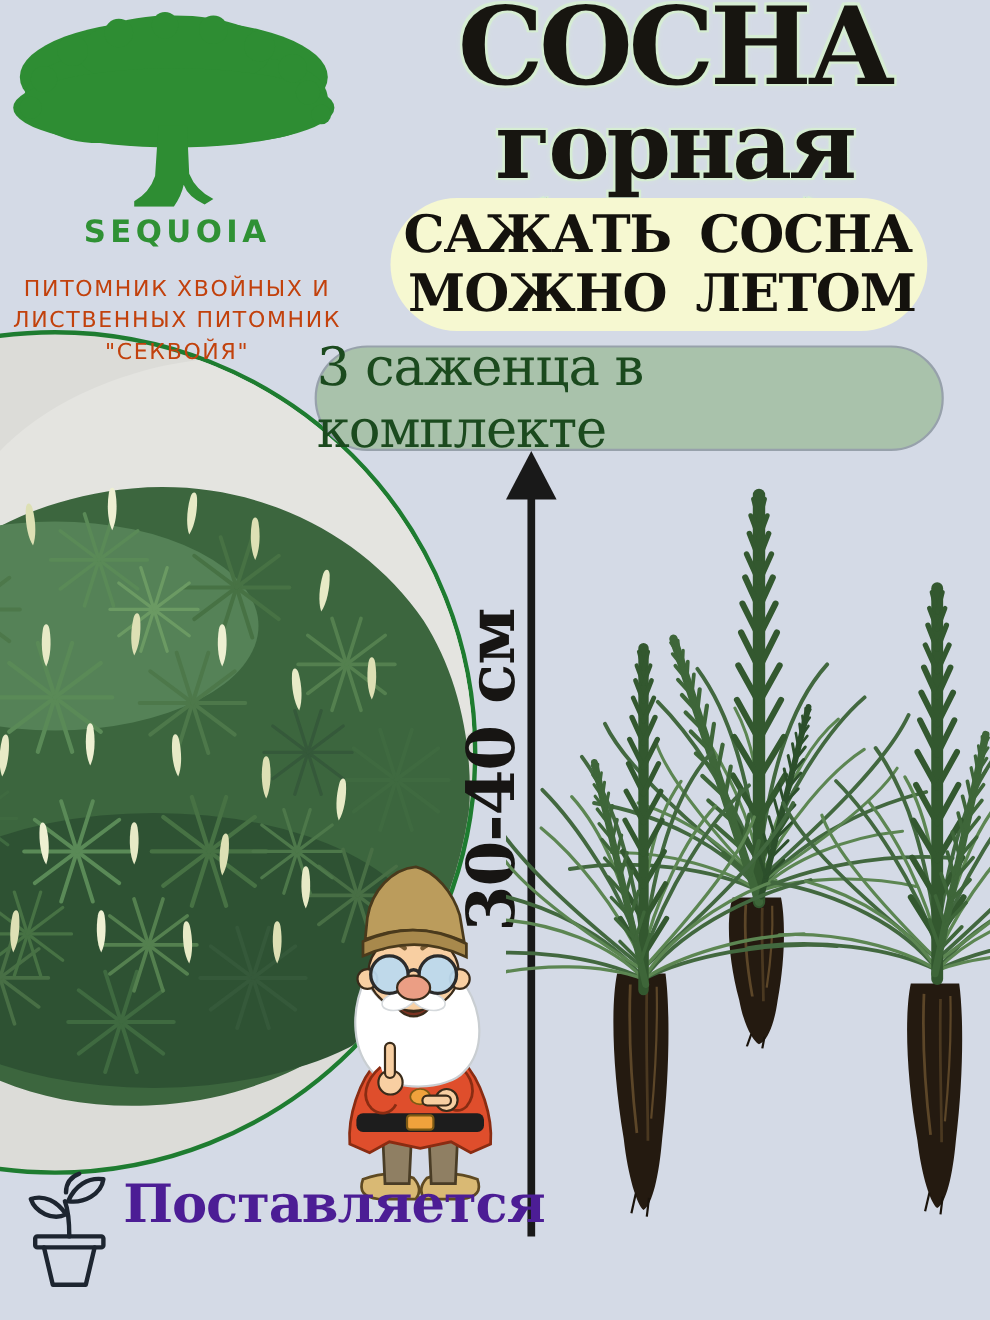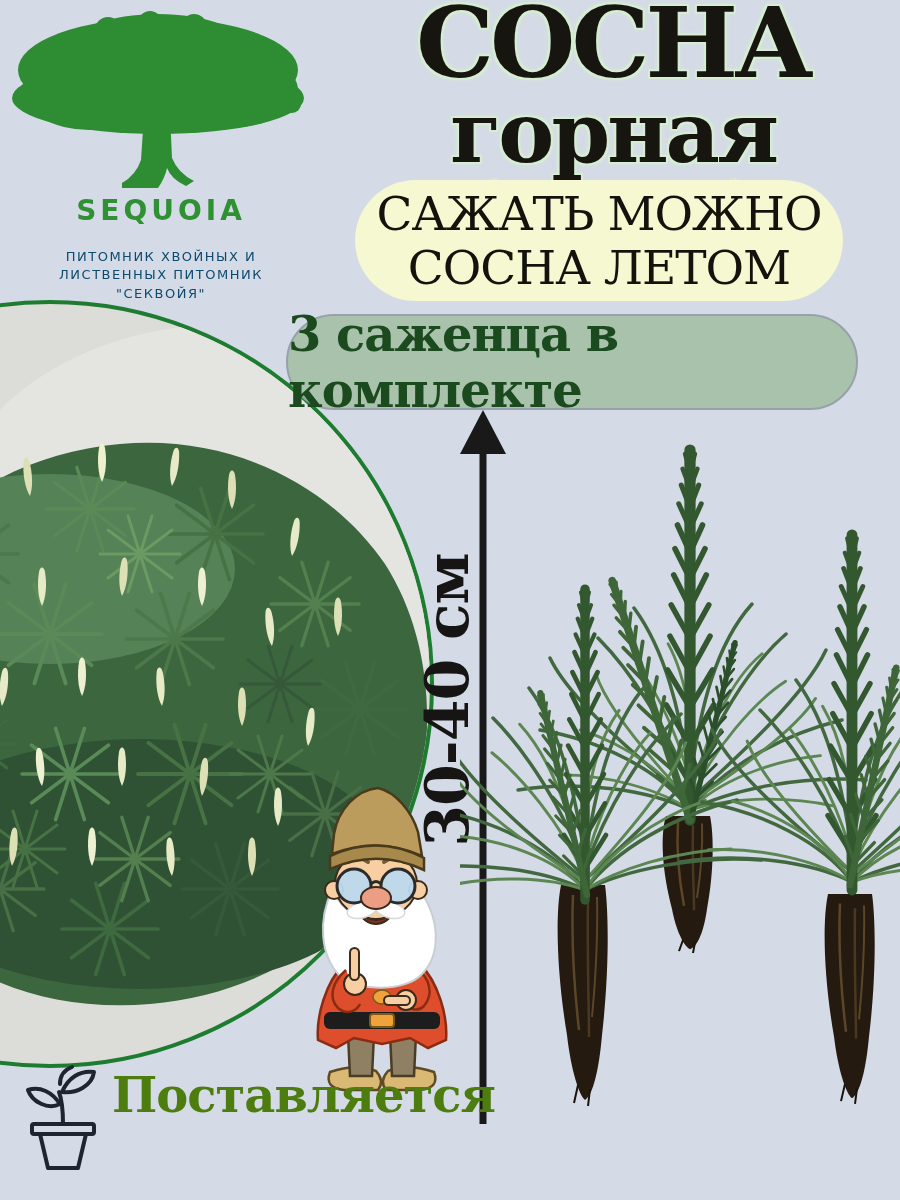--- a/index.html
+++ b/index.html
@@ -20,55 +20,55 @@
   
   .logo-tree{left:8px;top:2px;}
   .brand{
     left:0;top:194px;width:322px;text-align:center;
     font-family:"DejaVu Sans","Liberation Sans",sans-serif;
     font-weight:bold;font-size:28px;letter-spacing:4px;color:#2f9134;
   }
   .nursery{
     left:0;top:248px;width:322px;text-align:center;
     font-family:"DejaVu Sans","Liberation Sans",sans-serif;
-    font-size:13px;letter-spacing:1.5px;color:#0c4a6e;line-height:1.42;
+    font-size:20px;letter-spacing:1.5px;color:#c2410c;line-height:1.42;
   }
   .nursery div{white-space:nowrap;}
 
   
   .title{
     left:330px;top:-6px;width:566px;text-align:center;color:#171510;
     font-weight:bold;
     text-shadow:-2px -2px 0 #d6edd3,2px -2px 0 #d6edd3,-2px 2px 0 #d6edd3,2px 2px 0 #d6edd3,0 0 7px #d6edd3;
   }
   .title-l1{font-size:98px;line-height:1.0;letter-spacing:-4px;}
   .title-l2{font-size:84px;line-height:0.98;letter-spacing:-3px;}
 
   
   .pill-summer{
     left:355px;top:180px;width:488px;height:121px;border-radius:62px;
-    background:#f6f8d1;display:flex;flex-direction:column;align-items:center;justify-content:center;
-    color:#14120d;font-weight:normal;font-size:47px;line-height:1.13;letter-spacing:-1px;text-align:center;
+    background:#f6f8d1;display:flex;flex-direction:row;align-items:center;justify-content:center;
+    color:#14120d;font-weight:bold;font-size:47px;line-height:1.13;letter-spacing:-1px;text-align:center;
   }
   .pill-set{
     left:286px;top:314px;width:572px;height:96px;border-radius:50px;
     background:#a9c2ab;border:2px solid #97a1ab;box-sizing:border-box;
     display:flex;align-items:center;justify-content:center;
-    color:#1b4a1e;font-size:48px;letter-spacing:-1px;font-weight:bold;
+    color:#1b4a1e;font-size:48px;letter-spacing:-1px;
   }
 
   
   .measure{
     left:447px;top:700px;transform:translate(-50%,-50%) rotate(-90deg);
     font-size:60px;font-weight:bold;color:#171513;white-space:nowrap;letter-spacing:-1px;
   }
 
   
   .delivery{
-    left:112px;top:1068px;color:#4d7c0f;font-weight:600;
+    left:112px;top:1068px;color:#4c1d95;font-weight:600;
     font-size:48px;line-height:1.15;letter-spacing:-1px;
   }
 </style>
 </head>
 <body>
 
 <div class="canvas">
 
   <div class="abs photo-circle">
     <svg width="760" height="760" viewBox="0 0 760 760">

